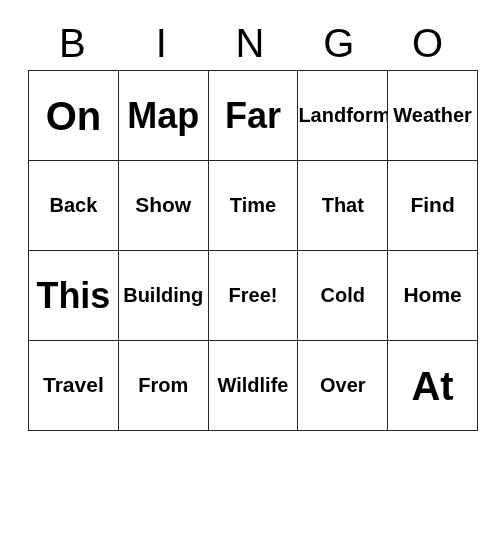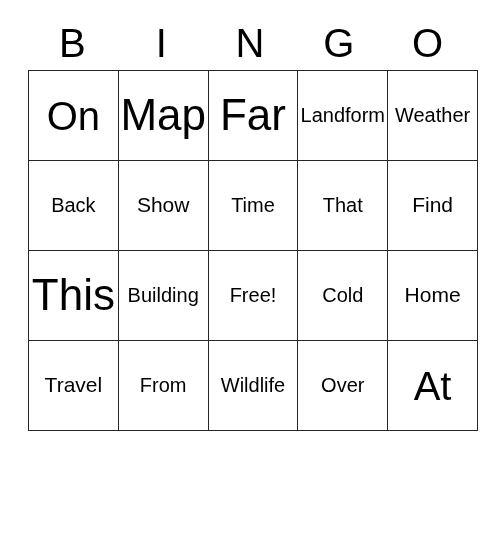--- a/index.html
+++ b/index.html
@@ -50,26 +50,26 @@
     padding: 0;
     text-align: center;
     vertical-align: middle;
     color: #000000;
     overflow: hidden;
     white-space: nowrap;
   }
   .cell-text {
     display: block;
     line-height: 1.05;
-    font-weight: 400;
+    font-weight: 700;
   }
 
   
   .fs-xl  { font-size: 40px; }
-  .fs-lg  { font-size: 44px; }
+  .fs-lg  { font-size: 36px; }
   .fs-md  { font-size: 20px; }
   .fs-sm  { font-size: 21px; }
   .fs-xs  { font-size: 20px; }
 </style>
 </head>
 <body>
 
 <div id="bingo-card">
 
   <div id="header-row">

